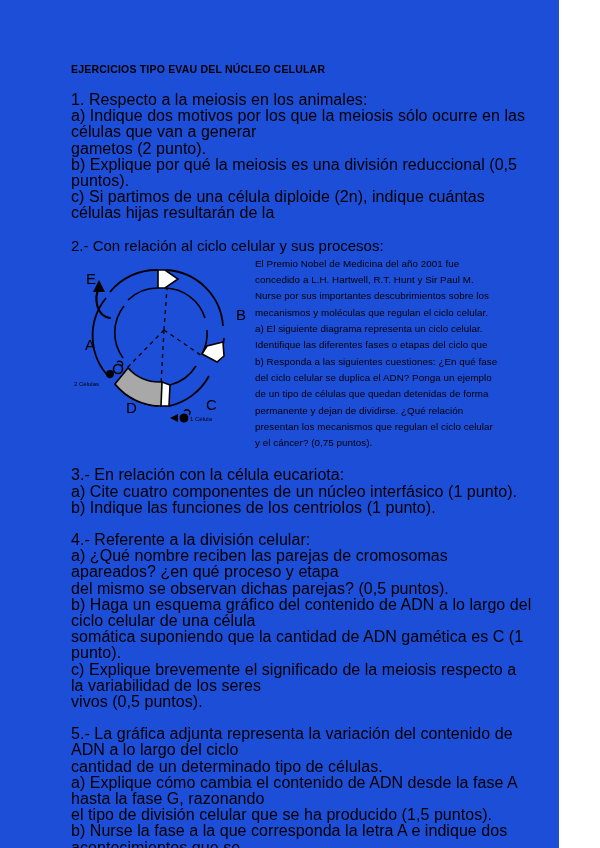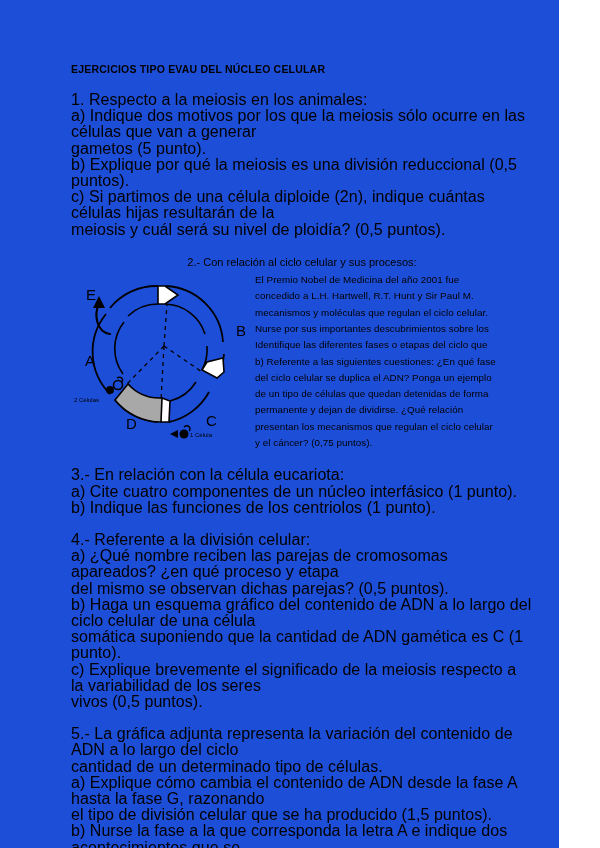--- a/index.html
+++ b/index.html
@@ -33,24 +33,23 @@
     margin: 0 0 16px 0;
   }
   .line {
     font-size: 16px;
     line-height: 16.2px;
     letter-spacing: 0.05px;
     white-space: pre-wrap;
   }
   
   .sec2-head {
-    font-size: 11px;
+    font-size: 15px;
     line-height: 16.2px;
     margin-bottom: 2px;
-    text-align: center;
   }
   .sec2-body {
     position: relative;
     min-height: 175px;
   }
   .diagram-wrap {
     position: absolute;
     left: -5px;
     top: 2px;
     width: 196px;
@@ -75,24 +74,23 @@
 <body>
 
 <div class="page">
   <div class="content">
 
     <h1 class="doc-title">EJERCICIOS TIPO EVAU DEL NÚCLEO CELULAR</h1>
 
     <div class="block">
       <div class="line">1. Respecto a la meiosis en los animales:</div>
       <div class="line">a) Indique dos motivos por los que la meiosis sólo ocurre en las células que van a generar</div>
-      <div class="line">gametos (5 punto).</div>
+      <div class="line">gametos (2 punto).</div>
       <div class="line">b) Explique por qué la meiosis es una división reduccional (0,5 puntos).</div>
       <div class="line">c) Si partimos de una célula diploide (2n), indique cuántas células hijas resultarán de la</div>
-      <div class="line">meiosis y cuál será su nivel de ploidía? (0,5 puntos).</div>
     </div>
 
     <div class="block">
       <div class="sec2-head">2.- Con relación al ciclo celular y sus procesos:</div>
 
       <div class="sec2-body">
 
         <div class="diagram-wrap">
           <svg width="196" height="172" viewBox="0 0 196 172">
 
@@ -158,24 +156,25 @@
             <text x="60" y="155" font-family="Liberation Sans, sans-serif" font-size="15" fill="#000000">D</text>
 
             <text x="8" y="128" font-family="Liberation Sans, sans-serif" font-size="6" fill="#000000">2 Células</text>
             <text x="124" y="163" font-family="Liberation Sans, sans-serif" font-size="6" fill="#000000">1 Célula</text>
           </svg>
         </div>
 
         <div class="sec2-text">
           <div class="line">El Premio Nobel de Medicina del año 2001 fue</div>
           <div class="line">concedido a L.H. Hartwell, R.T. Hunt y Sir Paul M.</div>
+          <div class="line">Nurse por sus importantes descubrimientos sobre los</div>
           <div class="line">mecanismos y moléculas que regulan el ciclo celular.</div>
-          <div class="line">Nurse por sus importantes descubrimientos sobre los</div>
+          <div class="line">a) El siguiente diagrama representa un ciclo celular.</div>
           <div class="line">Identifique las diferentes fases o etapas del ciclo que</div>
-          <div class="line">b) Referente a las siguientes cuestiones: ¿En qué fase</div>
+          <div class="line">b) Responda a las siguientes cuestiones: ¿En qué fase</div>
           <div class="line">del ciclo celular se duplica el ADN? Ponga un ejemplo</div>
           <div class="line">de un tipo de células que quedan detenidas de forma</div>
           <div class="line">permanente y dejan de dividirse. ¿Qué relación</div>
           <div class="line">presentan los mecanismos que regulan el ciclo celular</div>
           <div class="line">y el cáncer? (0,75 puntos).</div>
         </div>
       </div>
     </div>
 
     <div class="block">

